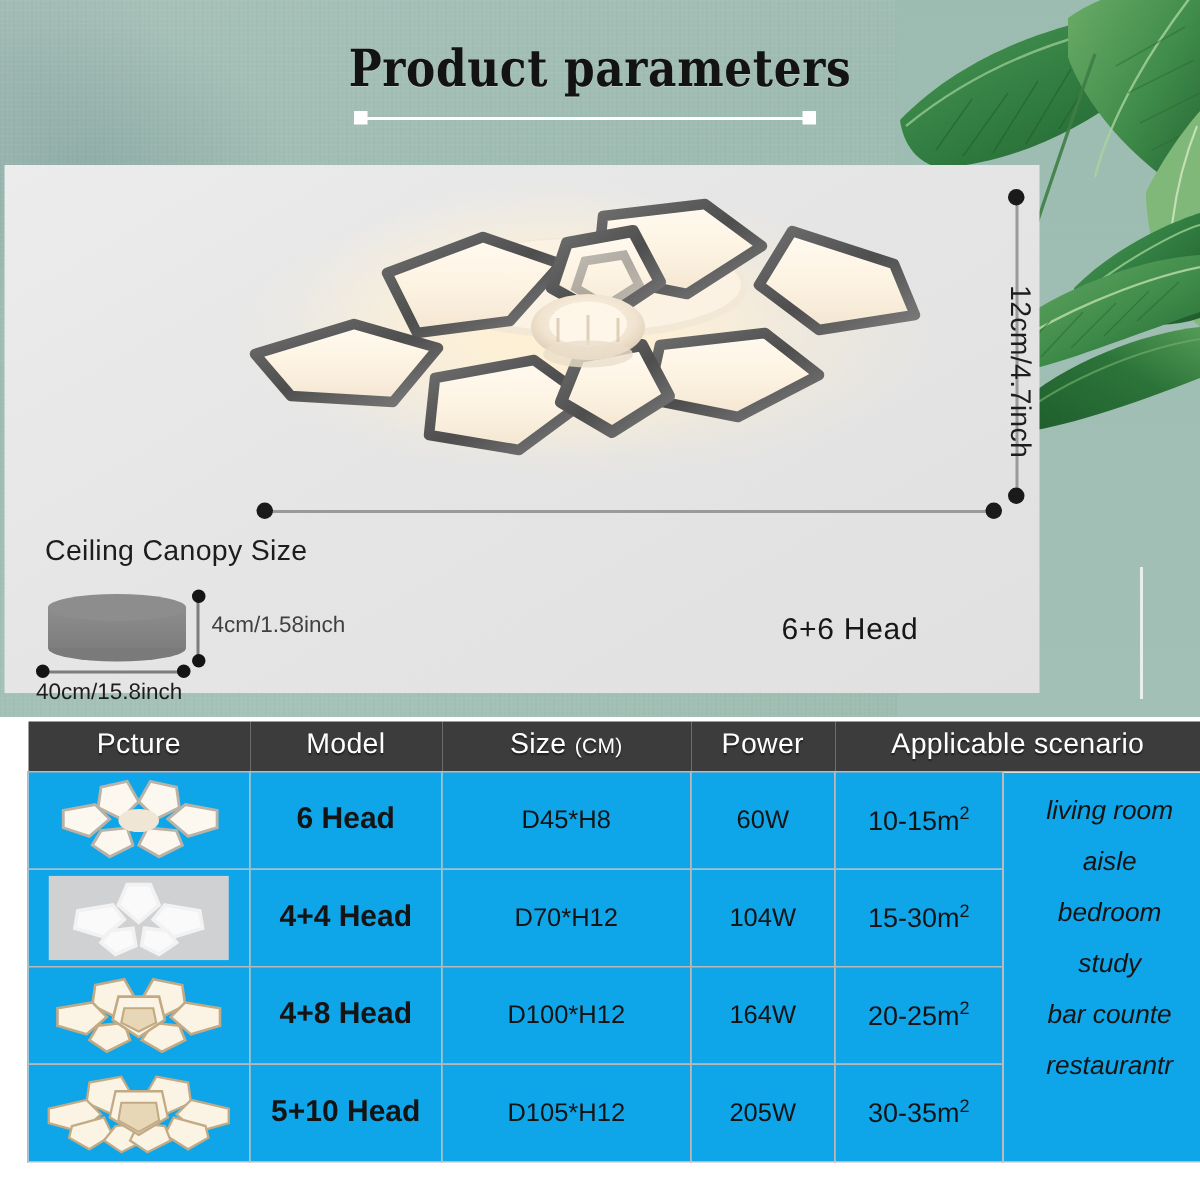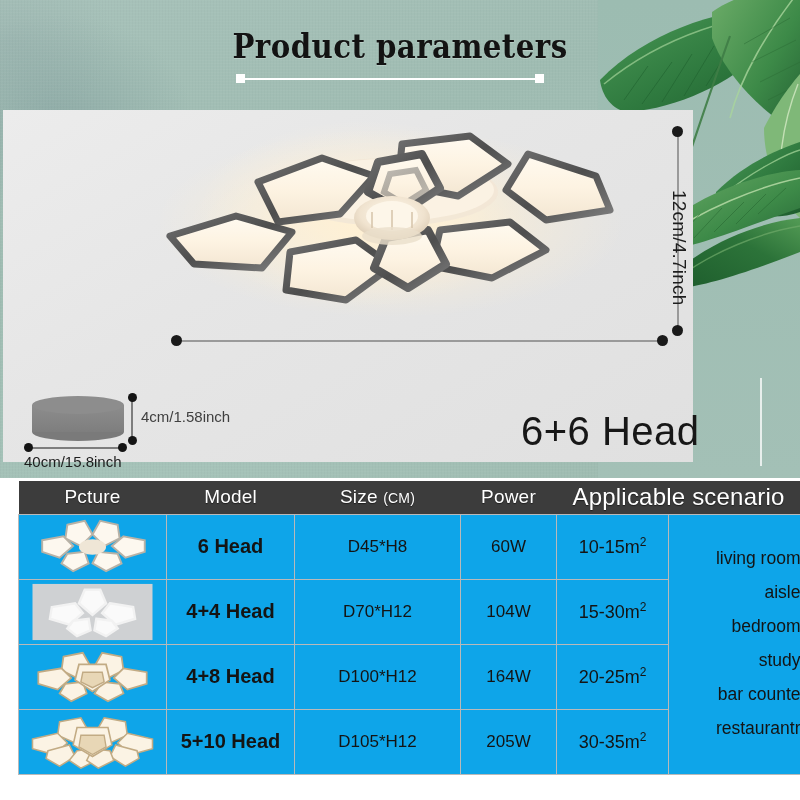--- a/index.html
+++ b/index.html
@@ -109,44 +109,44 @@
   }
   .c-dim-v { position:absolute; left:131px; top:398px; width:2px; height:42px; background:#7d7d7d; }
   .c-dim-v-label { position:absolute; left:141px; top:408px; font-size:15px; color:#404040; }
   .c-dim-h { position:absolute; left:28px; top:447px; width:96px; height:2px; background:#7d7d7d; }
   .c-dim-h-label { position:absolute; left:24px; top:453px; font-size:15px; color:#1d1d1d; }
   .dot-sm { position:absolute; width:9px; height:9px; border-radius:50%; background:#141414; }
 
   
   .head-badge {
     position:absolute; left:521px; top:409px;
-    font-size:40px; color:#171717; font-weight:400; letter-spacing:.5px;
+    font-size:20px; color:#171717; font-weight:400; letter-spacing:.5px;
   }
 
   
   .tbl { position:absolute; left:18px; top:481px; width:674px; }
   table { border-collapse:collapse; width:782px; table-layout:fixed; }
   thead th {
     background:#3c3c3c; color:#fff; font-size:19px; font-weight:400;
     height:33px; text-align:center; letter-spacing:.2px;
     text-shadow:0 1px 1px rgba(0,0,0,.5);
   }
-  thead th.scenario-h { font-size:24px; }
+  thead th.scenario-h { font-size:19px; }
   thead th .cm { font-size:14px; }
   tbody td {
     border:1px solid #b9b9b9; text-align:center; font-size:17px; color:#141414;
     height:64px; background:#0ea5e9;
   }
   tbody td.model { font-weight:bold; font-size:20px; }
   tbody td.pic { padding:2px; }
   tbody td.area { font-size:18px; }
   tbody td.scenario-cell {
-    border:1px solid #b9b9b9; border-right:none; text-align:right;
-    vertical-align:top; padding:26px 0 0 10px; line-height:1.95; font-size:17.5px;
-    white-space:nowrap; overflow:hidden;
+    border:1px solid #b9b9b9; border-right:none; text-align:center;
+    vertical-align:top; padding:8px 0 0 10px; line-height:1.95; font-size:17.5px;
+    white-space:nowrap; overflow:hidden;font-style:italic;
   }
   sup { font-size:12px; }
   .thumb { width:100%; height:60px; display:block; }
 </style>
 </head>
 <body>
 
 <div id="stage">
 
   <div class="hero">
@@ -307,20 +307,21 @@
 
   <div class="dim-line-h"></div>
   <div class="dot" style="left:171px; top:335px;"></div>
   <div class="dot" style="left:657px; top:335px;"></div>
 
   <div class="dim-line-v"></div>
   <div class="dot" style="left:672px; top:126px;"></div>
   <div class="dot" style="left:672px; top:325px;"></div>
   <div class="dim-v-label">12cm/4.7inch</div>
 
+  <div class="canopy-title">Ceiling Canopy Size</div>
   <div class="canopy-shape">
     <div class="canopy-bot"></div>
     <div class="canopy-body"></div>
     <div class="canopy-top"></div>
   </div>
   <div class="c-dim-v"></div>
   <div class="dot-sm" style="left:128px; top:393px;"></div>
   <div class="dot-sm" style="left:128px; top:436px;"></div>
   <div class="c-dim-v-label">4cm/1.58inch</div>
 

